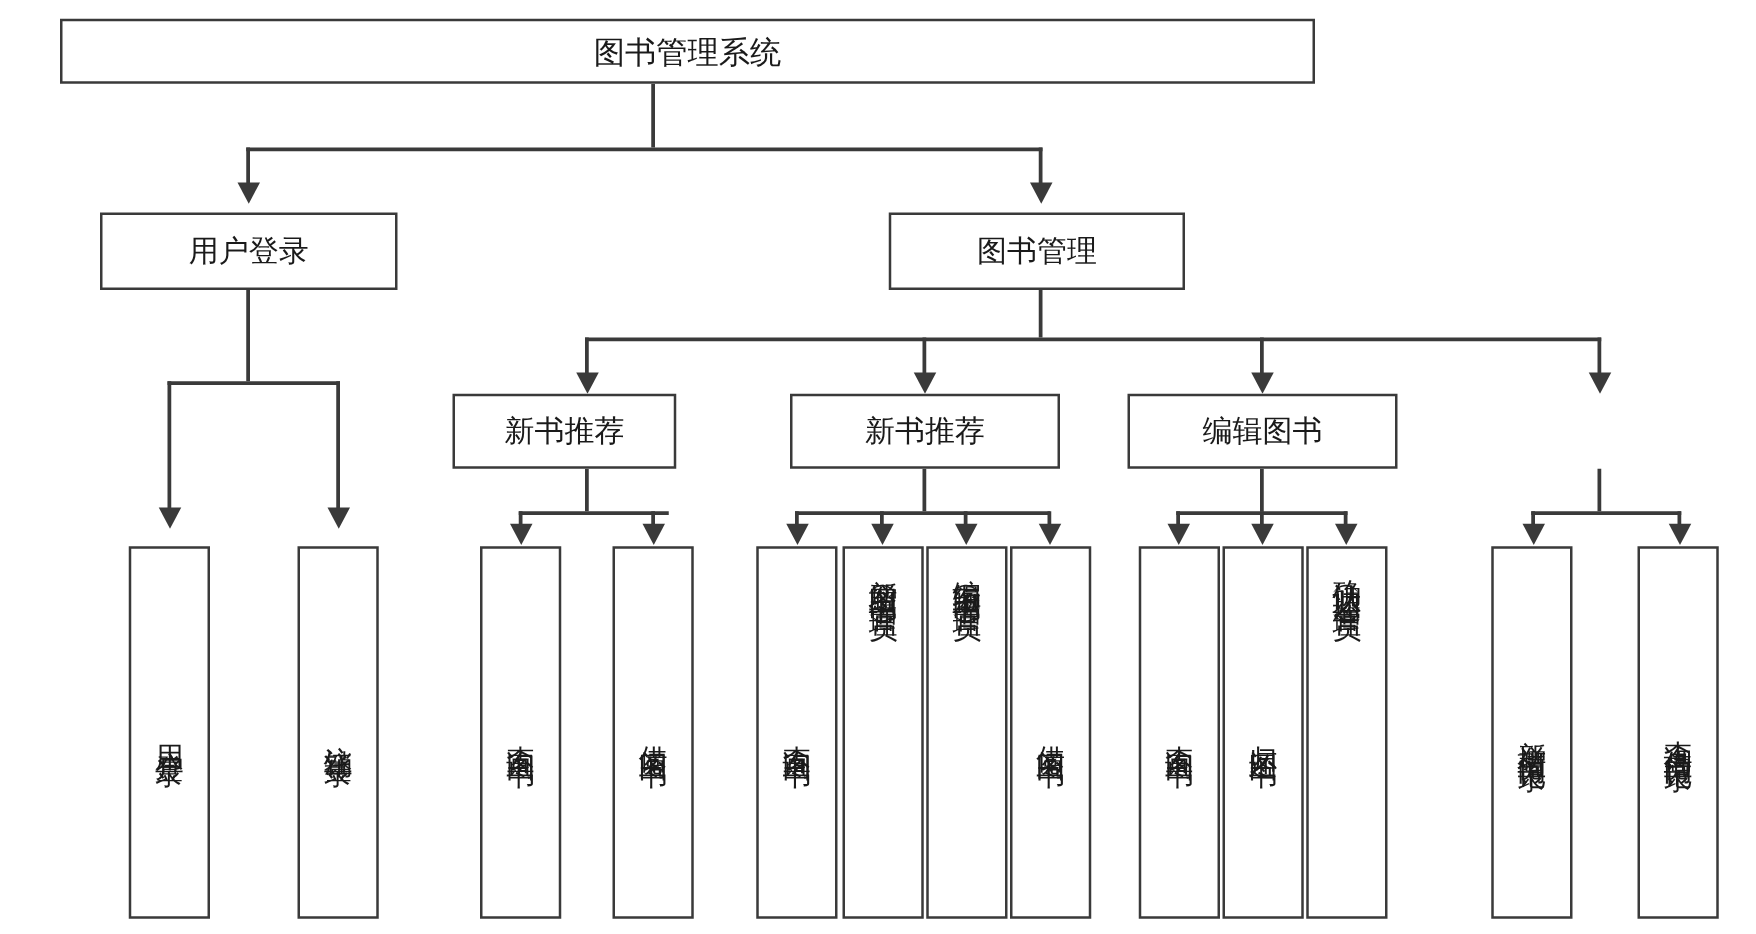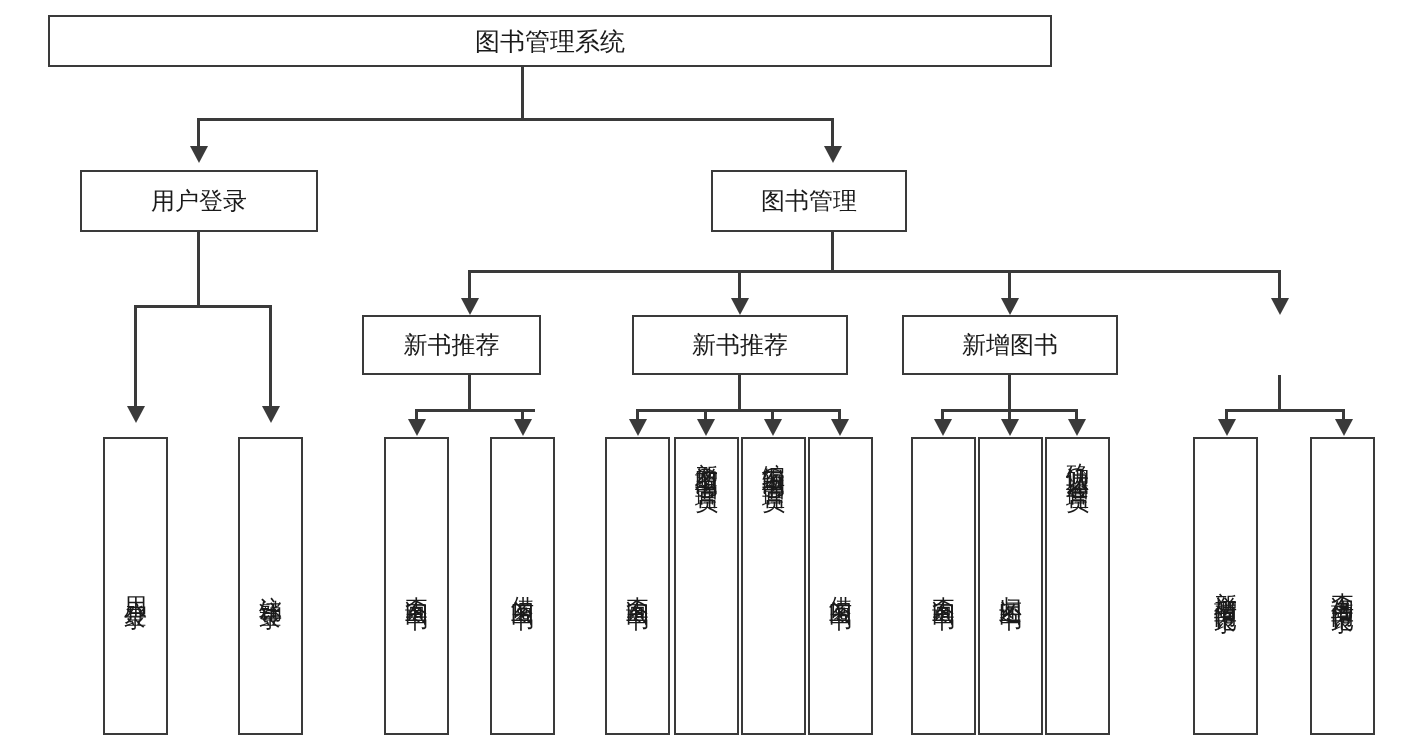--- a/index.html
+++ b/index.html
@@ -93,21 +93,21 @@
 
   <div class="vline" style="left:197px;top:118px;width:3px;height:30px;"></div>
   <div class="arrow" style="left:190px;top:146px;"></div>
   <div class="vline" style="left:831px;top:118px;width:3px;height:30px;"></div>
   <div class="arrow" style="left:824px;top:146px;"></div>
 
   <div class="node lvl2" style="left:80px;top:170px;width:238px;height:62px;">
     <span>用户登录</span>
   </div>
 
-  <div class="node lvl2" style="left:711px;top:170px;width:196px;height:62px;">
+  <div class="node lvl2" style="left:711px;top:170px;width:237px;height:62px;">
     <span>图书管理</span>
   </div>
 
   <div class="vline" style="left:197px;top:232px;width:3px;height:73px;"></div>
   <div class="hline" style="left:134px;top:305px;width:138px;height:3px;"></div>
   <div class="vline" style="left:134px;top:305px;width:3px;height:103px;"></div>
   <div class="arrow" style="left:127px;top:406px;"></div>
   <div class="vline" style="left:269px;top:305px;width:3px;height:103px;"></div>
   <div class="arrow" style="left:262px;top:406px;"></div>
 
@@ -123,21 +123,21 @@
   <div class="vline" style="left:1278px;top:270px;width:3px;height:30px;"></div>
   <div class="arrow" style="left:1271px;top:298px;"></div>
 
   <div class="node lvl3" style="left:362px;top:315px;width:179px;height:60px;">
     <span>新书推荐</span>
   </div>
   <div class="node lvl3" style="left:632px;top:315px;width:216px;height:60px;">
     <span>新书推荐</span>
   </div>
   <div class="node lvl3" style="left:902px;top:315px;width:216px;height:60px;">
-    <span>新增图书</span>
+    <span>编辑图书</span>
   </div>
 
   <div class="vline" style="left:468px;top:375px;width:3px;height:34px;"></div>
   <div class="hline" style="left:415px;top:409px;width:120px;height:3px;"></div>
   <div class="vline" style="left:415px;top:409px;width:3px;height:12px;"></div>
   <div class="arrow" style="left:408px;top:419px;"></div>
   <div class="vline" style="left:521px;top:409px;width:3px;height:12px;"></div>
   <div class="arrow" style="left:514px;top:419px;"></div>
 
   <div class="vline" style="left:738px;top:375px;width:3px;height:34px;"></div>

